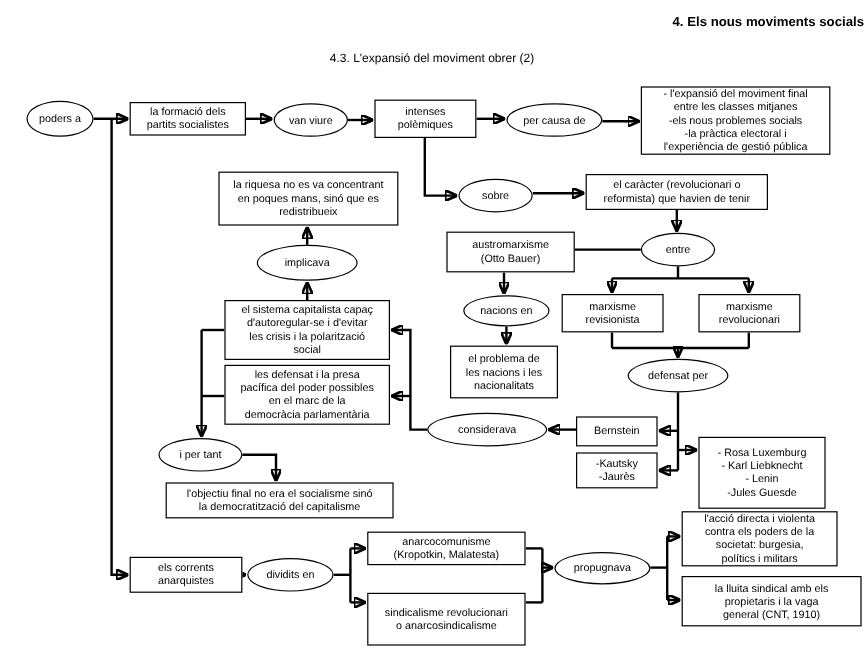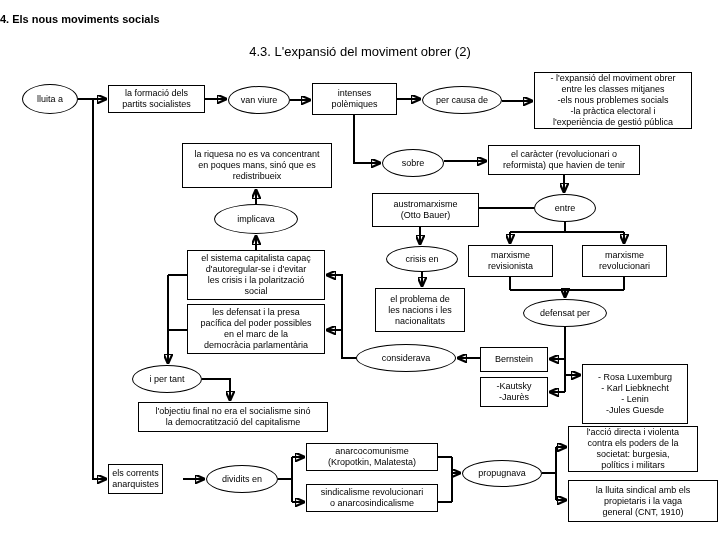--- a/index.html
+++ b/index.html
@@ -1,21 +1,21 @@
 <!DOCTYPE html>
 <html><head>
 <meta charset="utf-8">
 <style>
   html,body{margin:0;padding:0;background:#ffffff;}
   #page{position:relative;width:720px;height:540px;background:#ffffff;
         font-family:"Liberation Sans",sans-serif;color:#000;overflow:hidden;}
-  .title{position:absolute;left:0;top:13px;width:720px;text-align:left;
+  .title{position:absolute;left:0;top:13px;width:720px;text-align:right;
          font-size:11px;font-weight:bold;}
   .subtitle{position:absolute;left:0;top:44px;width:720px;text-align:center;
-            font-size:13px;}
+            font-size:10px;}
   .node{position:absolute;box-sizing:border-box;background:#fff;border:1px solid #000;
         display:flex;align-items:center;justify-content:center;text-align:center;
         white-space:pre-line;font-size:9px;line-height:11px;padding:1px 2px;}
   .ellipse{border-radius:50%;padding:1px 4px;}
   svg.wires{position:absolute;left:0;top:0;pointer-events:none;}
   svg.wires path{stroke:#000;stroke-width:2;fill:none;}
   svg.wires path.a{marker-end:url(#ah);}
 </style>
 </head>
 <body>
@@ -72,28 +72,28 @@
     <path d="M438 457 H452"></path>
     <path d="M438 502 H452"></path>
     <path d="M452 457 V502"></path>
     <path class="a" d="M452 473 H461"></path>
     <path d="M542 473 H556"></path>
     <path d="M556 447 V500"></path>
     <path class="a" d="M556 447 H567"></path>
     <path class="a" d="M556 500 H567"></path>
   </svg>
 
-  <div class="node ellipse" style="left:22px;top:84px;width:56px;height:30px">lluita a</div>
+  <div class="node ellipse" style="left:22px;top:84px;width:56px;height:30px">poders a</div>
   <div class="node" style="left:108px;top:85px;width:97px;height:28px">la formació dels
 partits socialistes</div>
   <div class="node ellipse" style="left:228px;top:86px;width:62px;height:28px">van viure</div>
   <div class="node" style="left:312px;top:83px;width:85px;height:32px">intenses
 polèmiques</div>
   <div class="node ellipse" style="left:422px;top:86px;width:80px;height:28px">per causa de</div>
-  <div class="node" style="left:534px;top:72px;width:158px;height:57px">- l'expansió del moviment obrer
+  <div class="node" style="left:534px;top:72px;width:158px;height:57px">- l'expansió del moviment final
 entre les classes mitjanes
 -els nous problemes socials
 -la pràctica electoral i
 l'experiència de gestió pública</div>
 
   <div class="node" style="left:182px;top:143px;width:150px;height:45px">la riquesa no es va concentrant
 en poques mans, sinó que es
 redistribueix</div>
   <div class="node ellipse" style="left:382px;top:149px;width:62px;height:28px">sobre</div>
   <div class="node" style="left:488px;top:145px;width:152px;height:30px">el caràcter (revolucionari o
@@ -105,21 +105,21 @@
 (Otto Bauer)</div>
   <div class="node" style="left:468px;top:245px;width:85px;height:32px">marxisme
 revisionista</div>
   <div class="node" style="left:582px;top:245px;width:85px;height:32px">marxisme
 revolucionari</div>
 
   <div class="node" style="left:187px;top:250px;width:138px;height:50px">el sistema capitalista capaç
 d'autoregular-se i d'evitar
 les crisis i la polarització
 social</div>
-  <div class="node ellipse" style="left:386px;top:246px;width:72px;height:26px">crisis en</div>
+  <div class="node ellipse" style="left:386px;top:246px;width:72px;height:26px">nacions en</div>
   <div class="node" style="left:375px;top:288px;width:90px;height:44px">el problema de
 les nacions i les
 nacionalitats</div>
   <div class="node ellipse" style="left:523px;top:299px;width:84px;height:28px">defensat per</div>
   <div class="node" style="left:187px;top:304px;width:138px;height:50px">les defensat i la presa
 pacífica del poder possibles
 en el marc de la
 democràcia parlamentària</div>
 
   <div class="node ellipse" style="left:356px;top:344px;width:100px;height:28px">considerava</div>
@@ -127,26 +127,26 @@
   <div class="node" style="left:582px;top:364px;width:106px;height:60px">- Rosa Luxemburg
 - Karl Liebknecht
 - Lenin
 -Jules Guesde</div>
   <div class="node ellipse" style="left:132px;top:365px;width:70px;height:28px">i per tant</div>
   <div class="node" style="left:480px;top:377px;width:68px;height:30px">-Kautsky
 -Jaurès</div>
   <div class="node" style="left:138px;top:402px;width:190px;height:30px">l'objectiu final no era el socialisme sinó
 la democratització del capitalisme</div>
 
-  <div class="node" style="left:108px;top:464px;width:55px;height:30px">els corrents
+  <div class="node" style="left:108px;top:464px;width:94px;height:30px">els corrents
 anarquistes</div>
   <div class="node ellipse" style="left:206px;top:465px;width:72px;height:28px">dividits en</div>
   <div class="node" style="left:306px;top:443px;width:132px;height:28px">anarcocomunisme
 (Kropotkin, Malatesta)</div>
-  <div class="node" style="left:306px;top:484px;width:132px;height:28px">sindicalisme revolucionari
+  <div class="node" style="left:306px;top:494px;width:132px;height:44px">sindicalisme revolucionari
 o anarcosindicalisme</div>
   <div class="node ellipse" style="left:462px;top:460px;width:80px;height:27px">propugnava</div>
   <div class="node" style="left:568px;top:426px;width:130px;height:46px">l'acció directa i violenta
 contra els poders de la
 societat: burgesia,
 polítics i militars</div>
   <div class="node" style="left:568px;top:480px;width:150px;height:42px">la lluita sindical amb els
 propietaris i la vaga
 general (CNT, 1910)</div>
 

